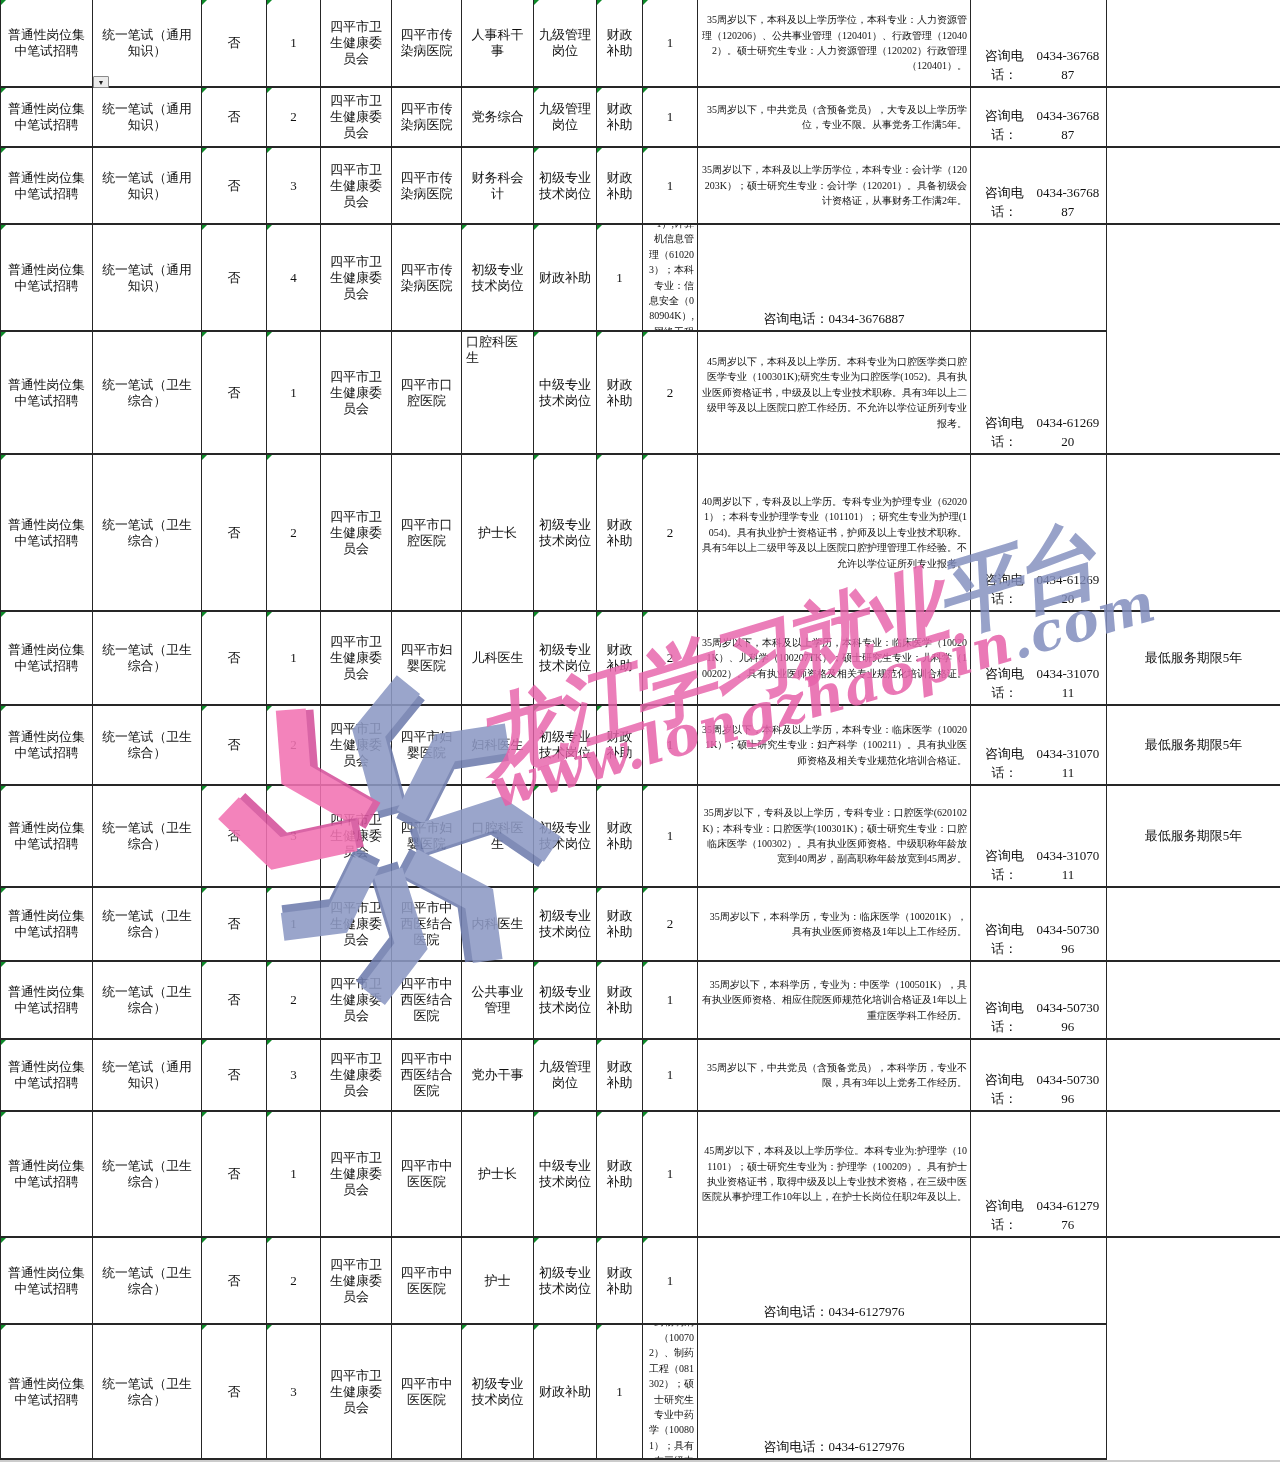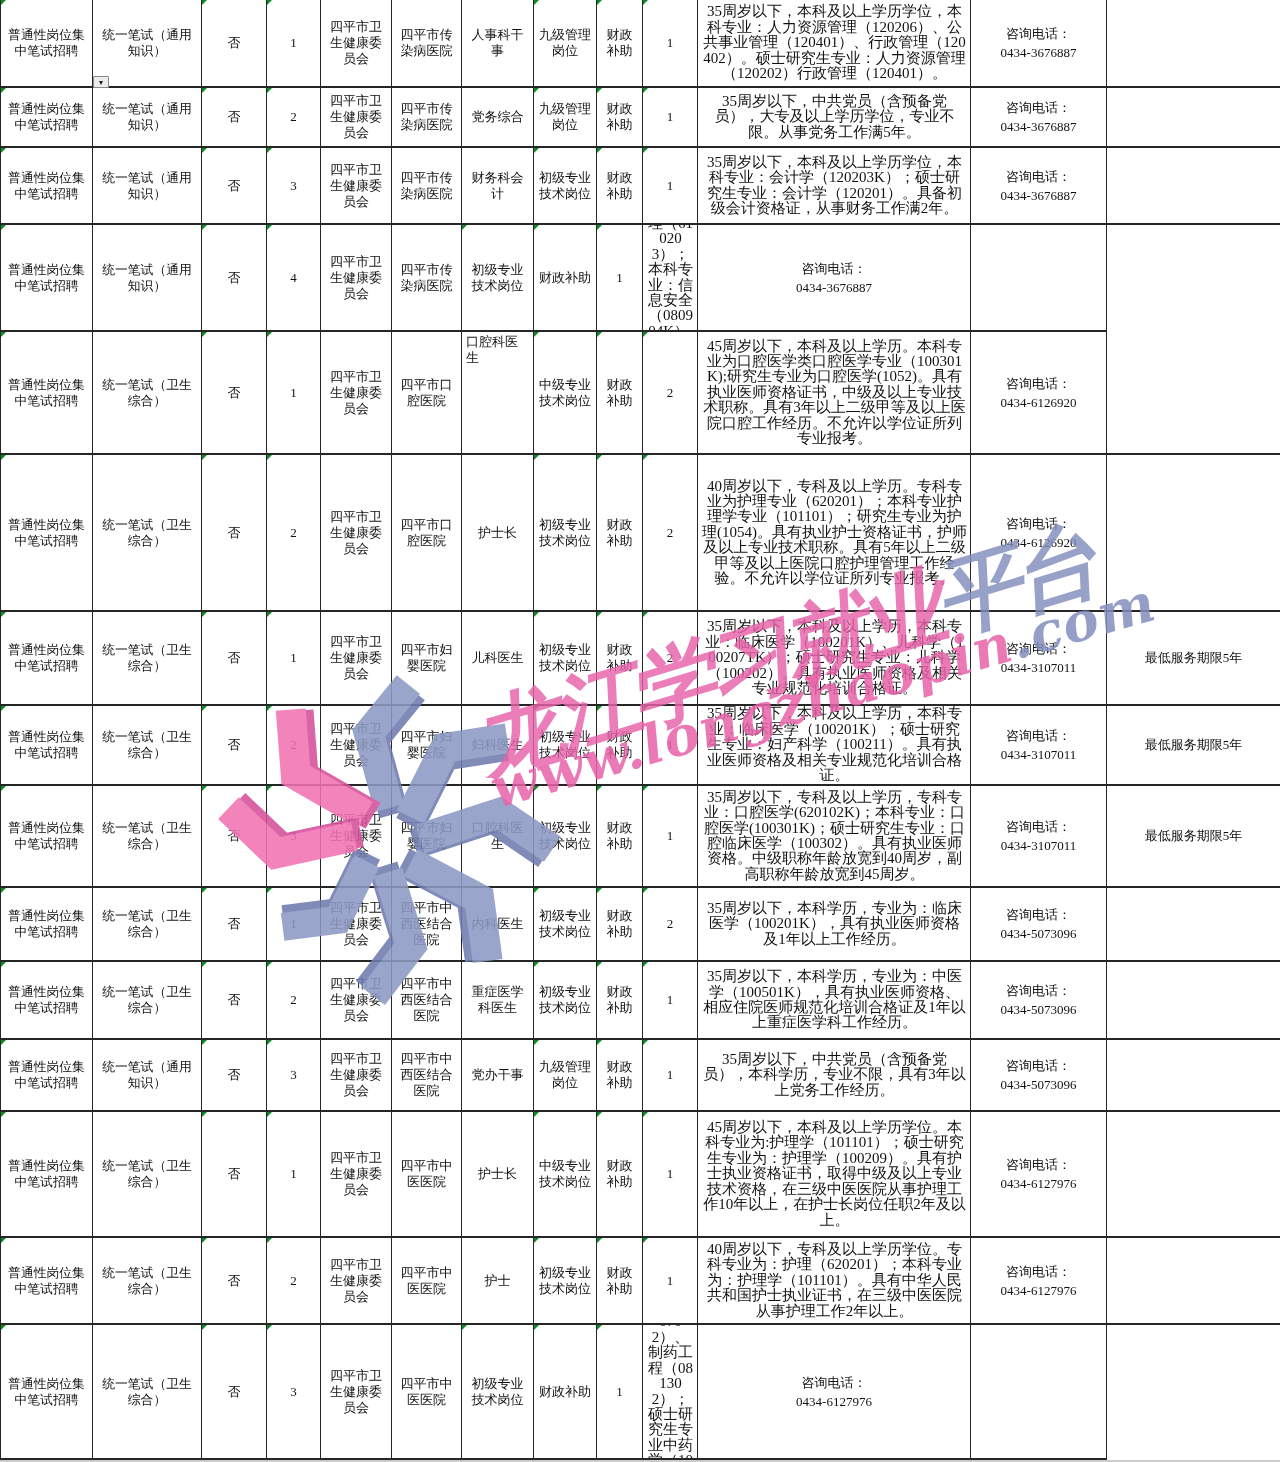--- a/index.html
+++ b/index.html
@@ -26,25 +26,25 @@
     border-right:1px solid #262626;
     border-bottom:2px solid #262626;
     display:flex;align-items:center;justify-content:center;
     text-align:center;
     font-size:13px;line-height:16px;
     padding:2px 4px;
     overflow:hidden;
     word-break:break-all;
   }
   .cell.req{
-    justify-content:flex-start;text-align:center;
-    font-size:15px;line-height:15.4px;
+    justify-content:flex-start;text-align:right;
+    font-size:10px;line-height:15.4px;
     padding:2px 3px 2px 4px;
   }
-  .cell.phone{flex-direction:column;line-height:19px;}
+  .cell.phone{flex-direction:row;line-height:19px;align-items:flex-end;}
   .cell.category,.cell.exam{font-size:12.8px;}
   .r5 .cell.position{align-items:flex-start;justify-content:flex-start;text-align:left;}
   
   .cell.category::before,.cell.fresh::before,.cell.seq::before,
   .cell.grade::before,.cell.funding::before,.cell.count::before{
     content:"";position:absolute;left:0;top:0;
     border-top:5px solid #0c8a28;border-right:5px solid transparent;
   }
   .bottom-strip{position:absolute;left:0;bottom:0;width:1280px;height:2px;background:#cccccc;}
   
@@ -262,21 +262,21 @@
     </div>
     <div class="cell note"></div>
   </div>
       <div class="row r11" style="height: 78px;">
     <div class="cell category">普通性岗位集中笔试招聘</div>
     <div class="cell exam">统一笔试（卫生综合）</div>
     <div class="cell fresh">否</div>
     <div class="cell seq">2</div>
     <div class="cell org">四平市卫生健康委员会</div>
     <div class="cell hospital">四平市中西医结合医院</div>
-    <div class="cell position">重症医学科医生</div>
+    <div class="cell position">公共事业管理</div>
     <div class="cell grade">初级专业技术岗位</div>
     <div class="cell funding">财政补助</div>
     <div class="cell count">1</div>
     <div class="cell req">35周岁以下，本科学历，专业为：中医学（100501K），具有执业医师资格、相应住院医师规范化培训合格证及1年以上重症医学科工作经历。</div>
     <div class="cell phone">
       <div>咨询电话：</div>
       <div>0434-5073096</div>
     </div>
     <div class="cell note"></div>
   </div>
@@ -320,21 +320,20 @@
     <div class="cell category">普通性岗位集中笔试招聘</div>
     <div class="cell exam">统一笔试（卫生综合）</div>
     <div class="cell fresh">否</div>
     <div class="cell seq">2</div>
     <div class="cell org">四平市卫生健康委员会</div>
     <div class="cell hospital">四平市中医医院</div>
     <div class="cell position">护士</div>
     <div class="cell grade">初级专业技术岗位</div>
     <div class="cell funding">财政补助</div>
     <div class="cell count">1</div>
-    <div class="cell req">40周岁以下，专科及以上学历学位。专科专业为：护理（620201）；本科专业为：护理学（101101）。具有中华人民共和国护士执业证书，在三级中医医院从事护理工作2年以上。</div>
     <div class="cell phone">
       <div>咨询电话：</div>
       <div>0434-6127976</div>
     </div>
     <div class="cell note"></div>
   </div>
       <div class="row r15" style="height: 135px;">
     <div class="cell category">普通性岗位集中笔试招聘</div>
     <div class="cell exam">统一笔试（卫生综合）</div>
     <div class="cell fresh">否</div>

